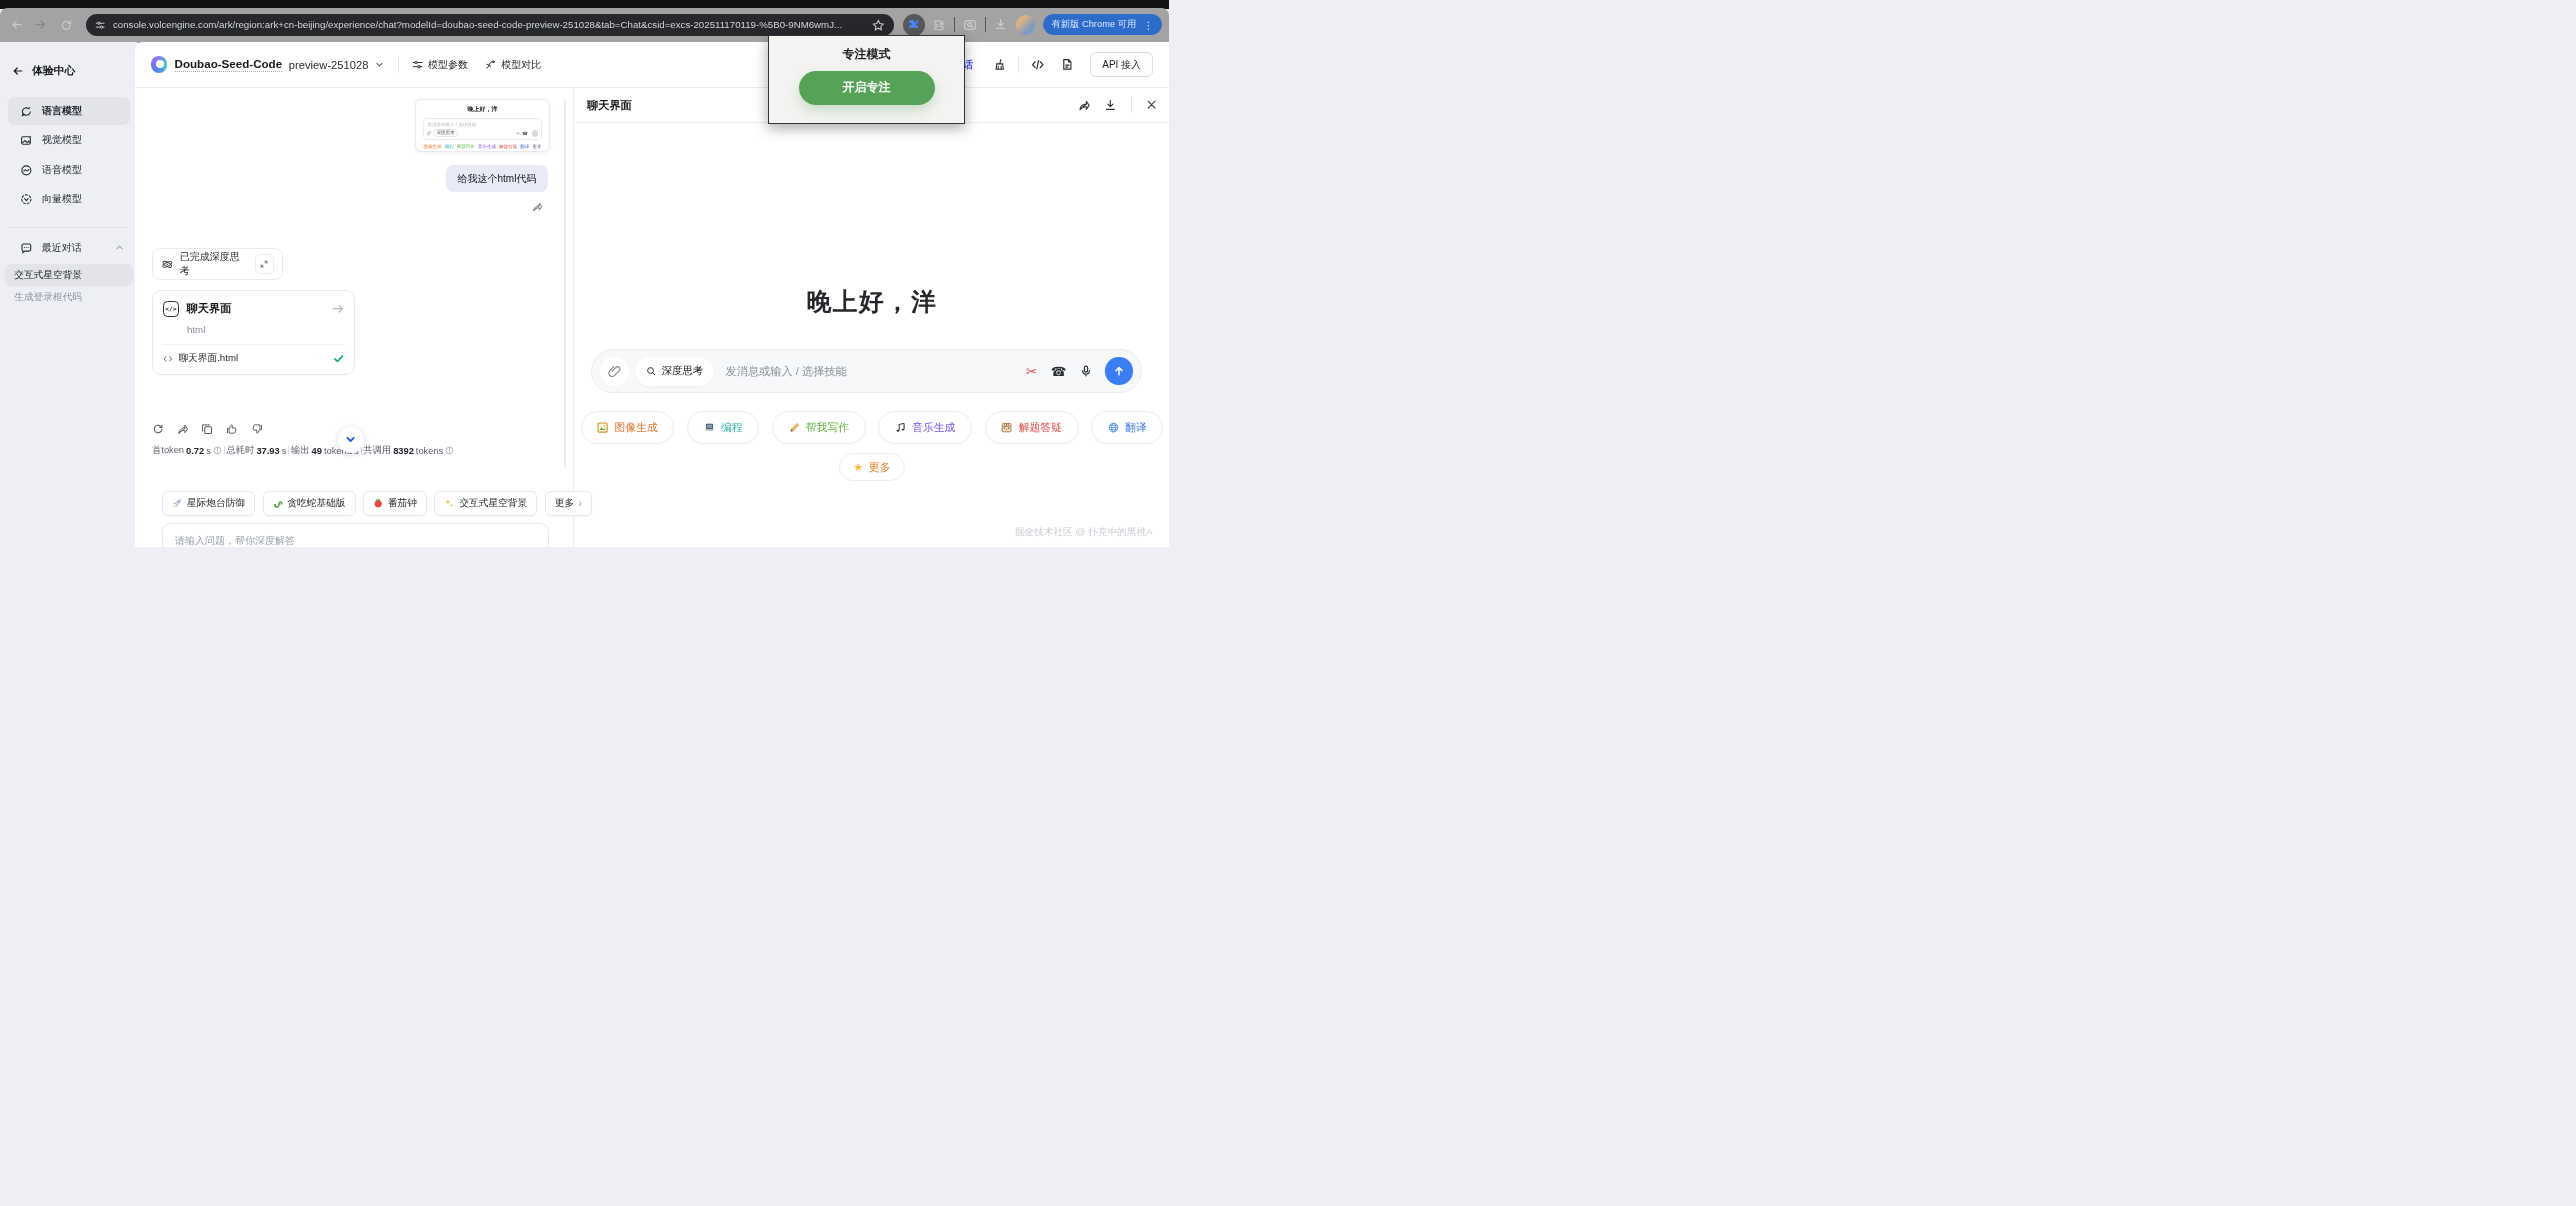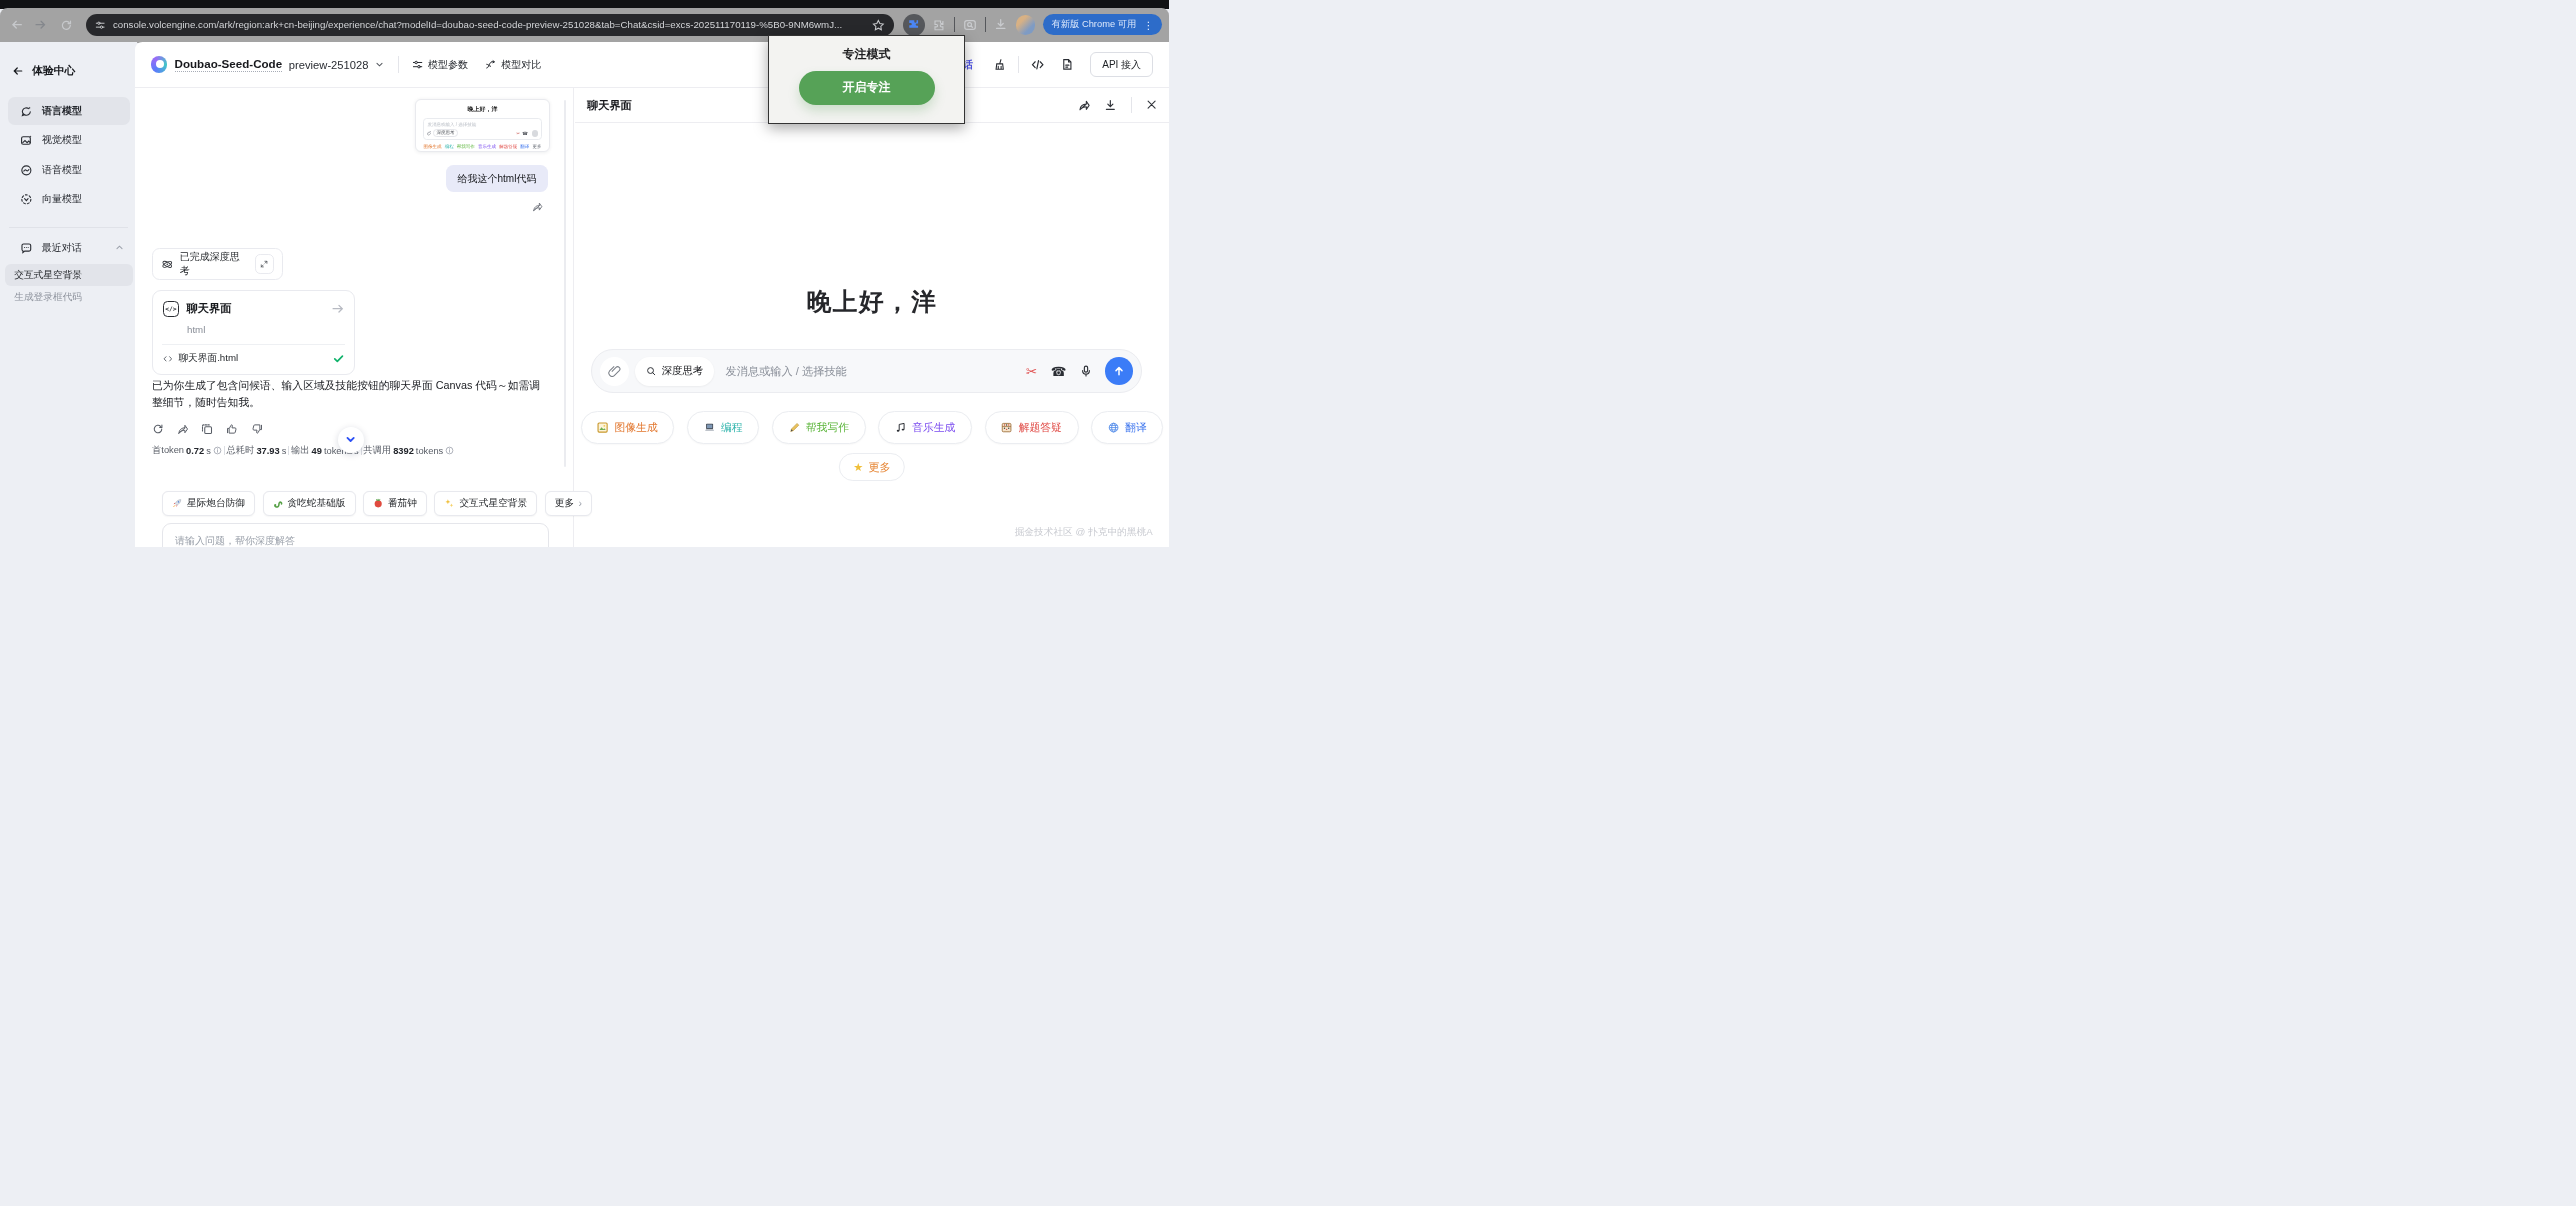--- a/index.html
+++ b/index.html
@@ -355,21 +355,20 @@
         <svg width="9.7" height="9.7" viewBox="0 0 16 16" fill="none" stroke="#555a62" stroke-width="1.5" stroke-linecap="round">
             <path d="M5 4.5 L1.8 8 5 11.5 M11 4.5 L14.2 8 11 11.5"></path>
           </svg>
         <span>聊天界面.html</span>
         <svg class="art-check" width="11.2" height="11.2" viewBox="0 0 16 16" fill="none" stroke="#10b26b" stroke-width="2.4" stroke-linecap="round" stroke-linejoin="round">
             <path d="M2.5 8.5 L6.2 12 13.5 4.5"></path>
           </svg>
       </div>
     </div>
 
-    <div class="resp">已为你生成了包含问候语、输入区域及技能按钮的聊天界面 Canvas 代码～如需调整细节，随时告知我。</div>
 
     <div class="actions">
       <svg width="12" height="12" viewBox="0 0 16 16" fill="none" stroke="#585d66" stroke-width="1.4" stroke-linecap="round">
           <path d="M13 8 a5 5 0 1 1 -1.5 -3.5"></path>
           <path d="M13.2 2.8 v3 h-3"></path>
         </svg>
       <svg width="12" height="12" viewBox="0 0 16 16" fill="none" stroke="#585d66" stroke-width="1.3" stroke-linecap="round" stroke-linejoin="round">
           <path d="M2.5 13.5 C3 8.5 6.5 6.5 10.5 6.3 M10.5 6.3 V3 L14 8 l-3.5 5 v-3.3 C7 9.7 4.5 11 2.5 13.5 z"></path>
         </svg>
       <svg width="12" height="12" viewBox="0 0 16 16" fill="none" stroke="#585d66" stroke-width="1.4" stroke-linecap="round">

